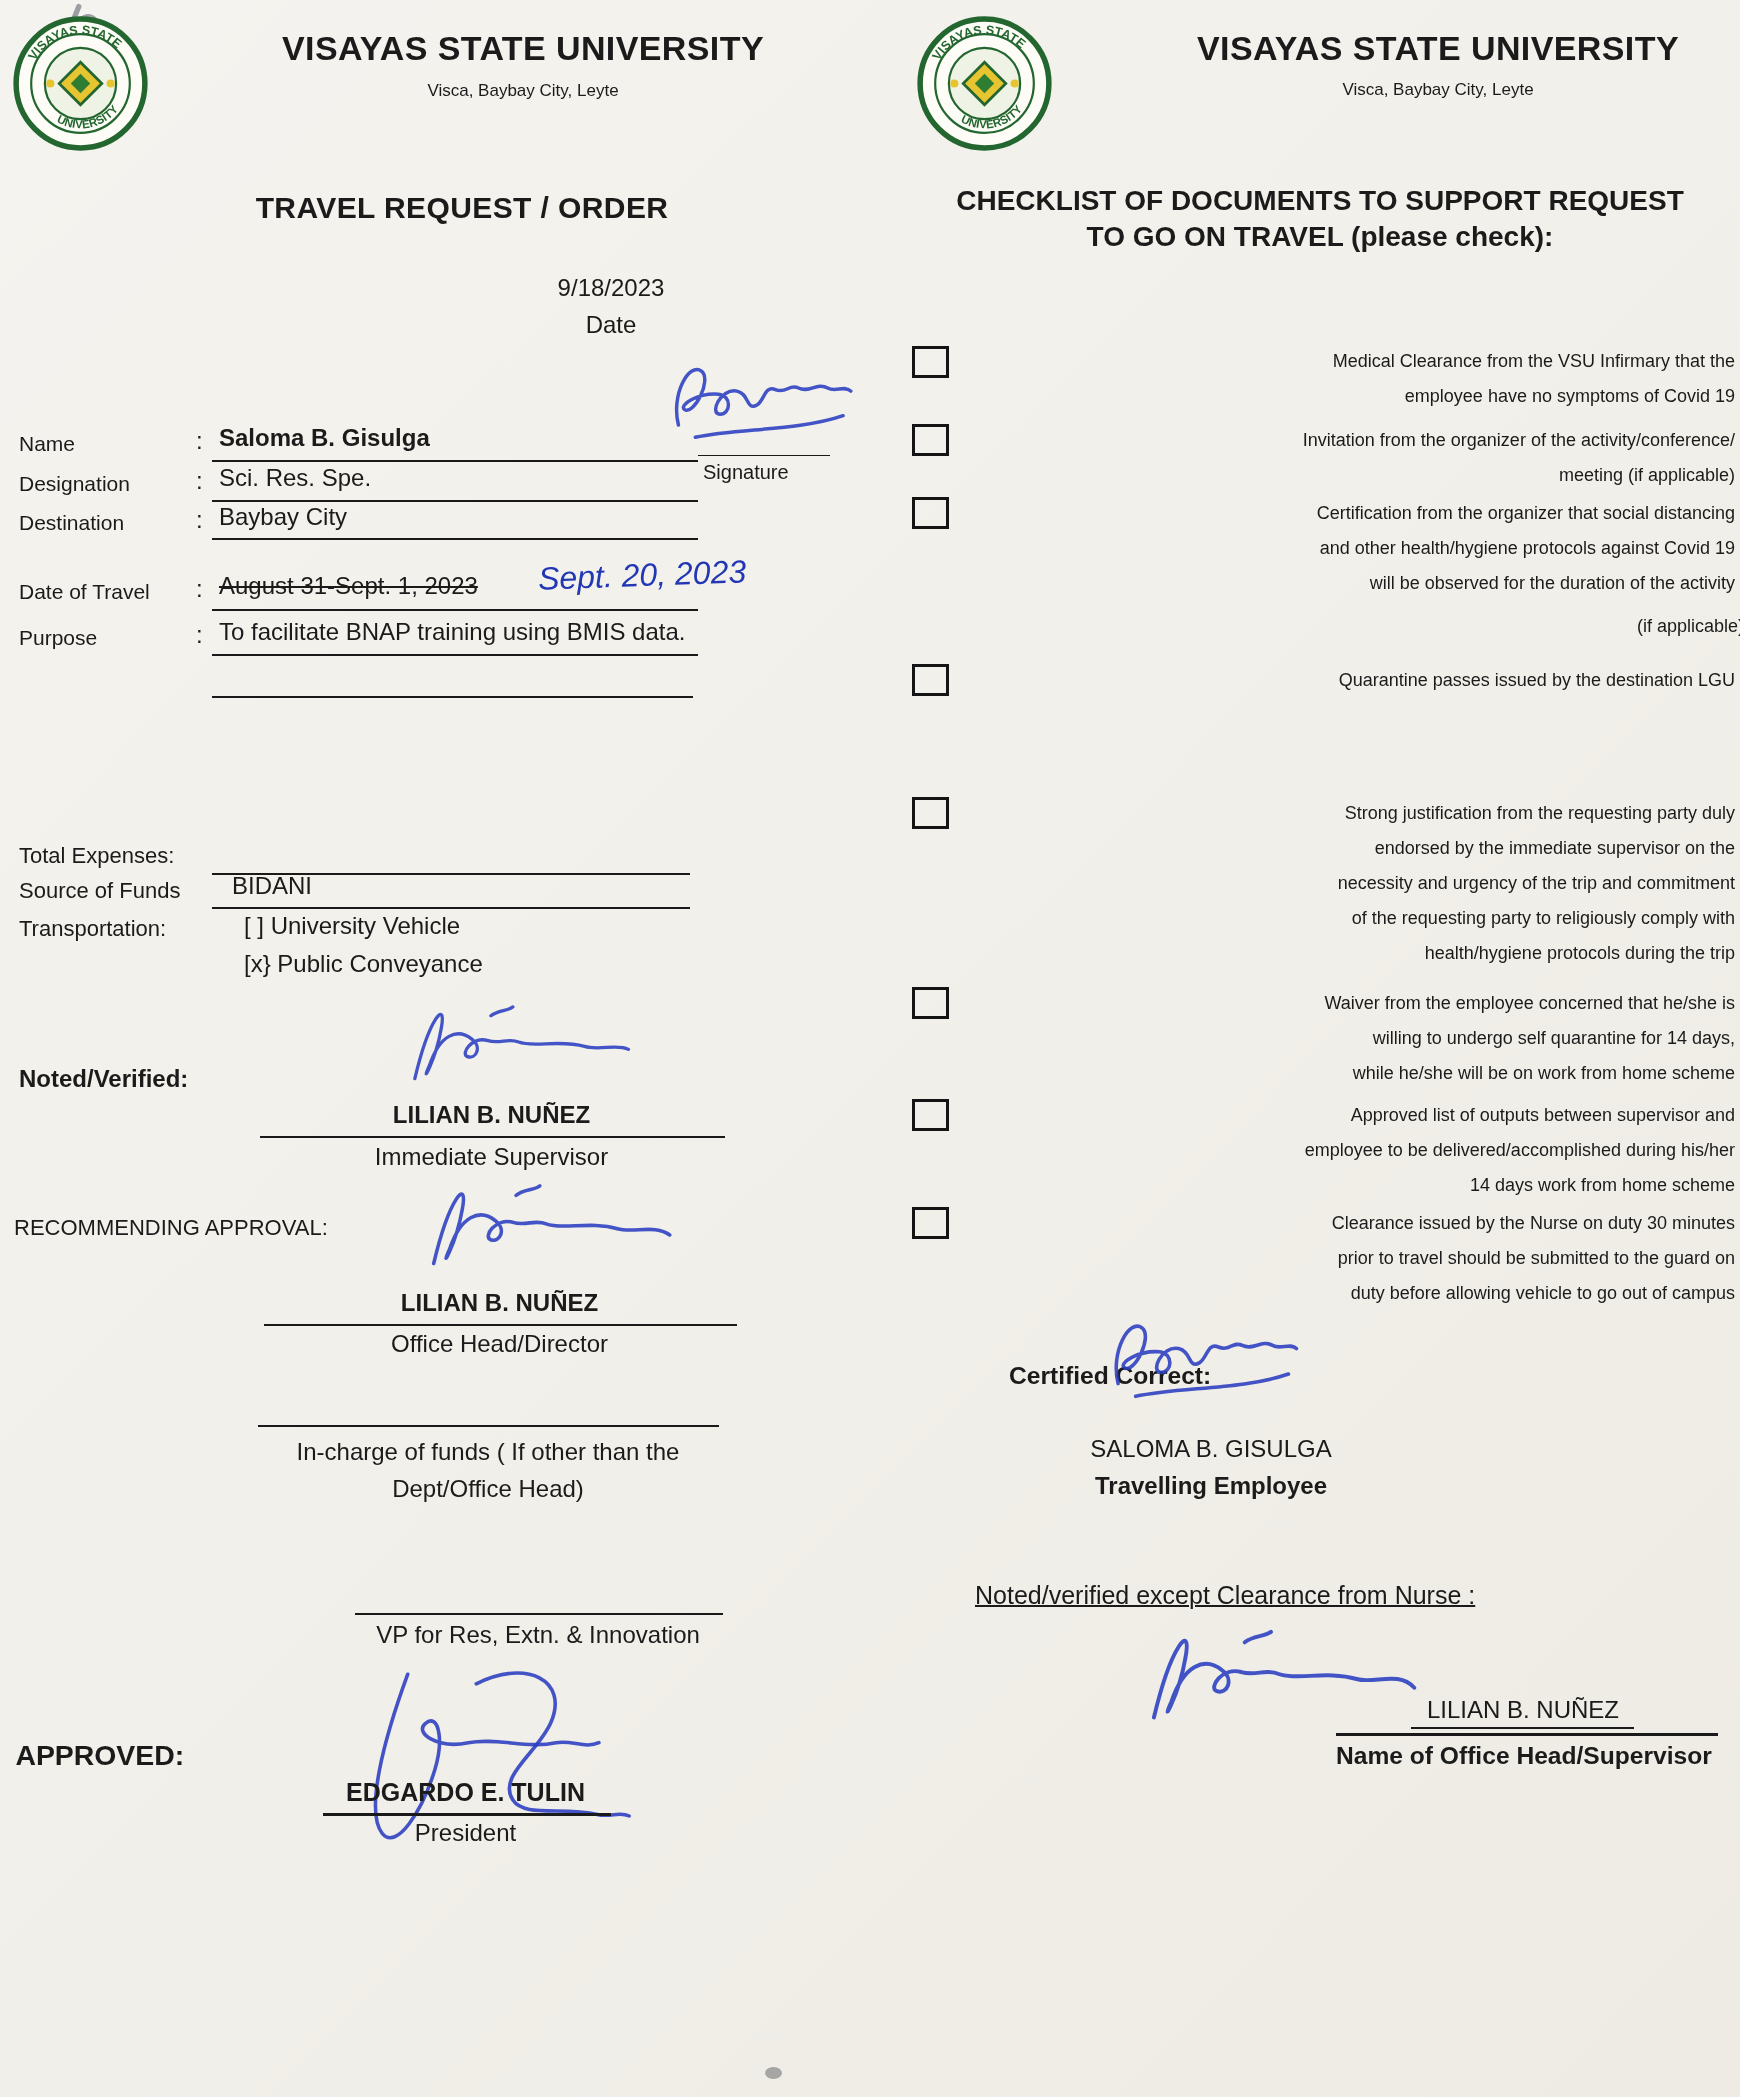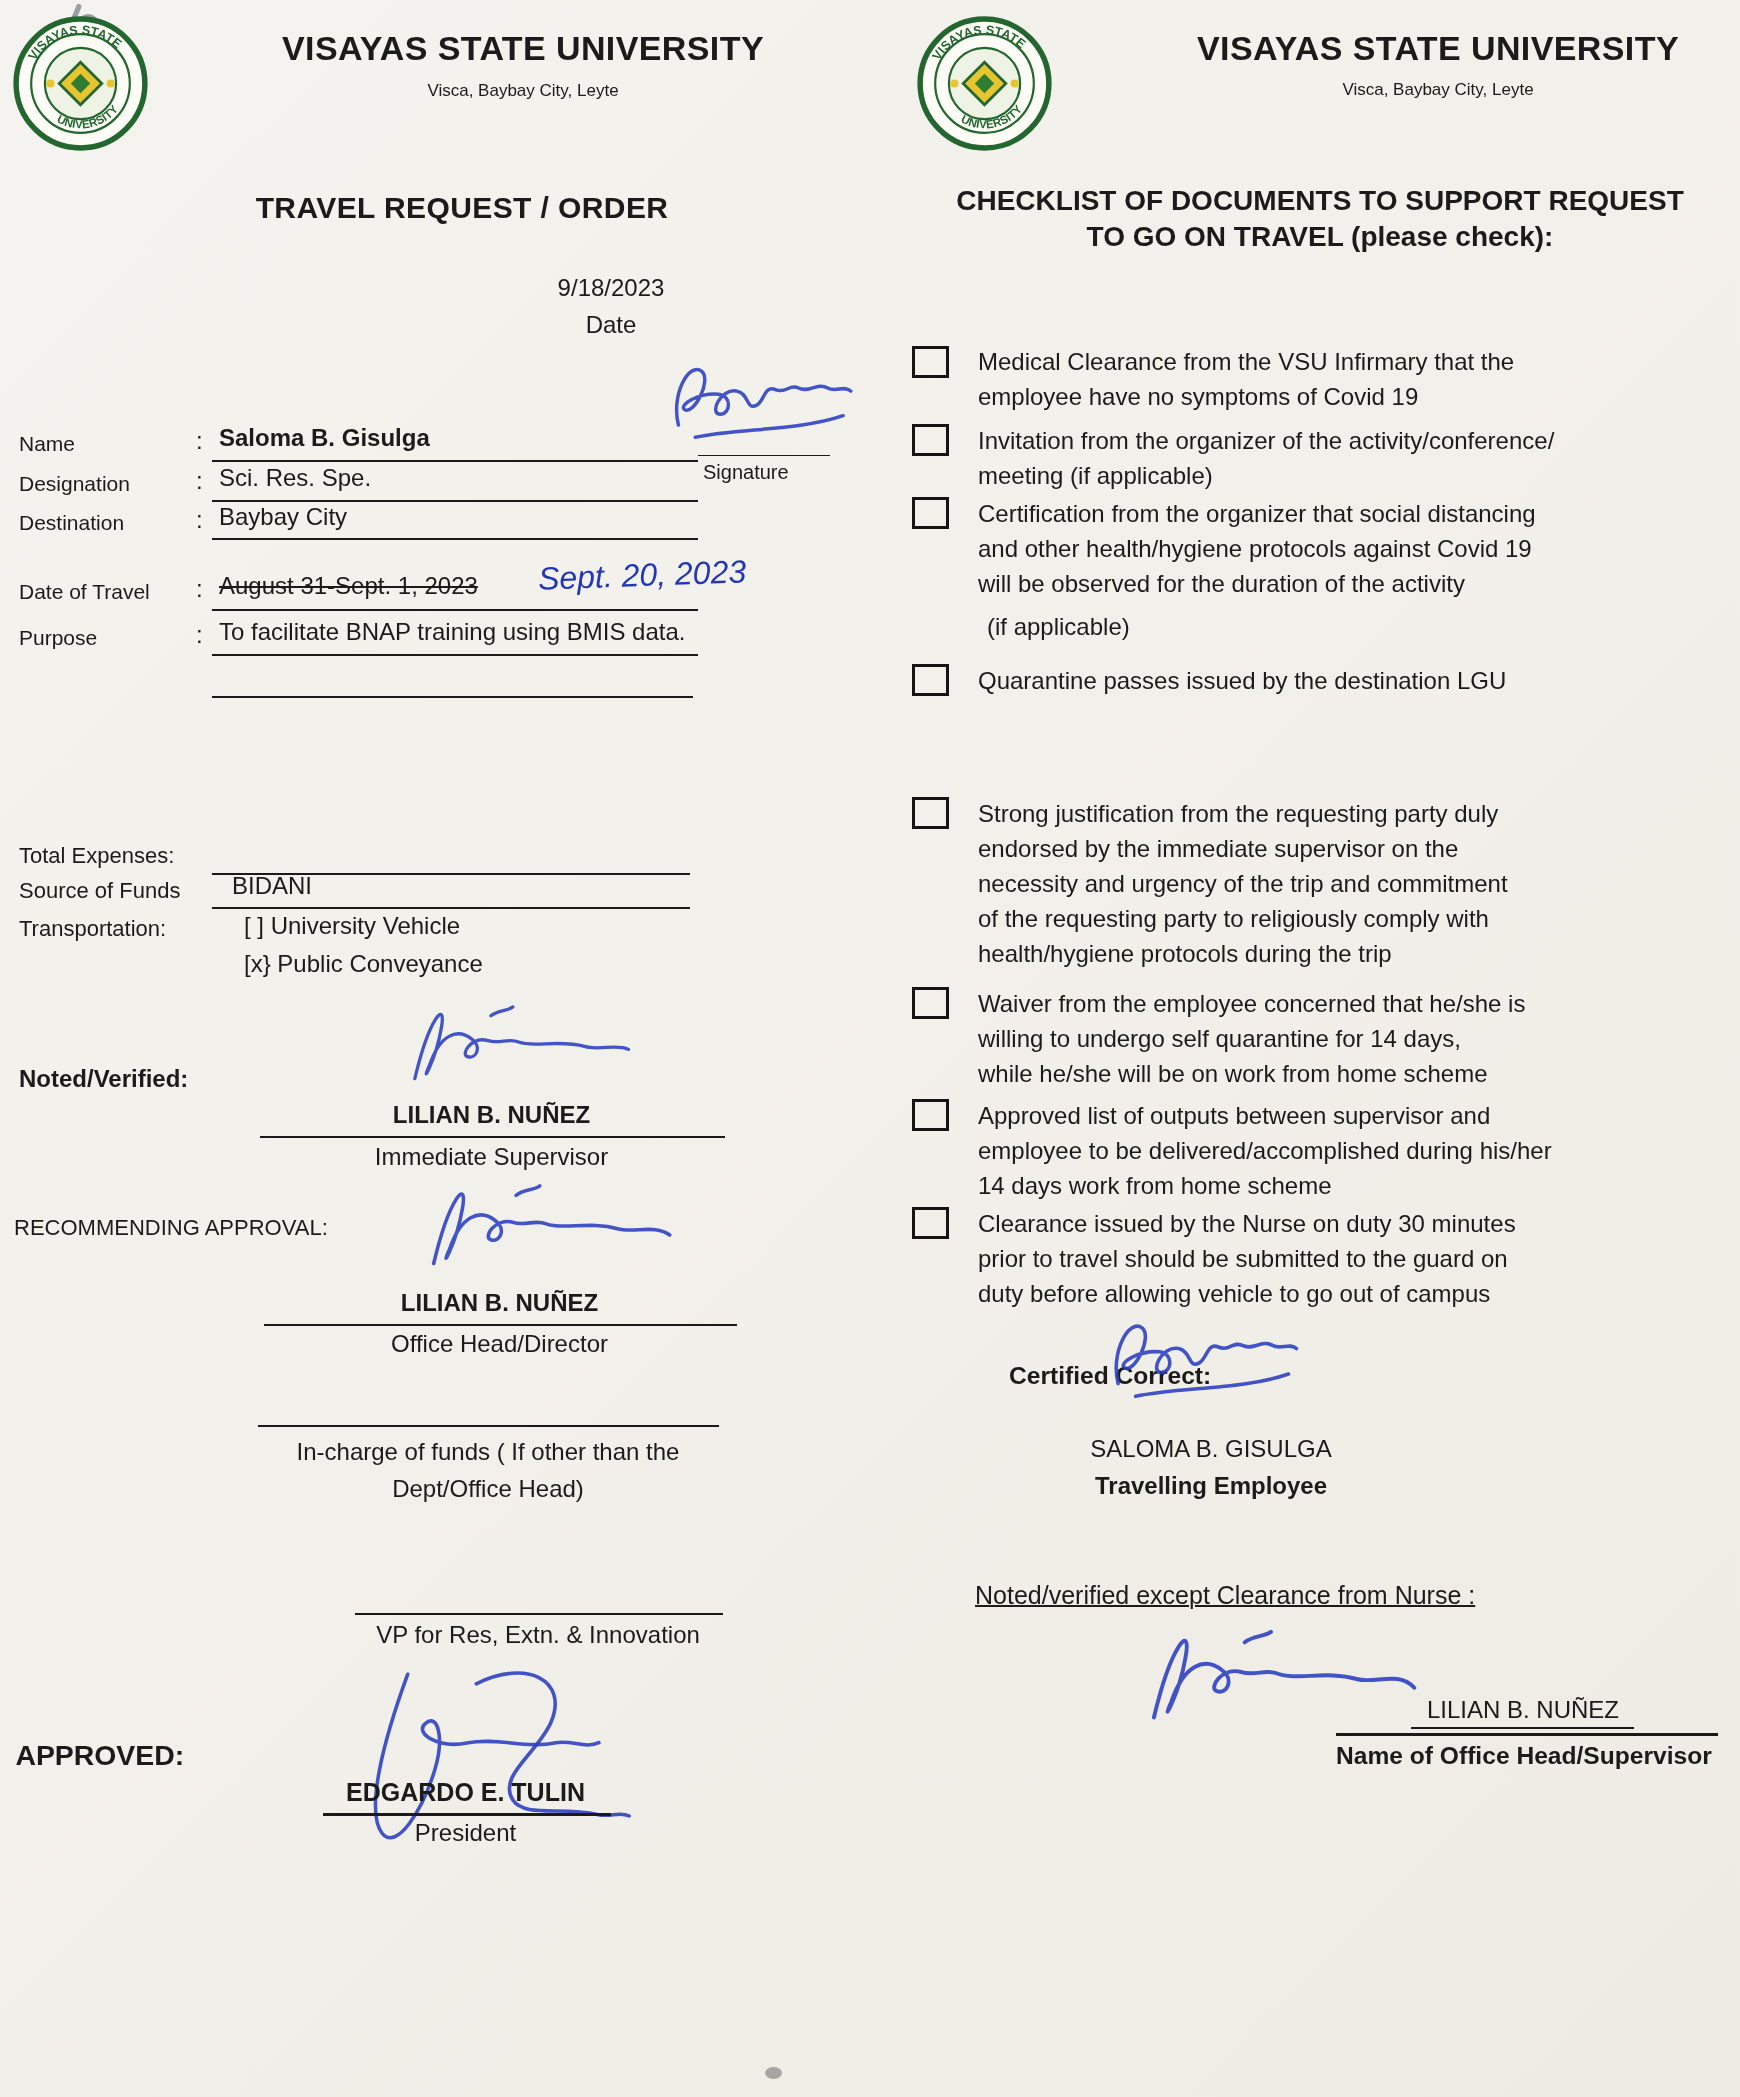--- a/index.html
+++ b/index.html
@@ -15,21 +15,21 @@
   .pre { white-space:pre-line; }
   .lbl { font-size:21px; }
   .lbl2 { font-size:22px; }
   .val { font-size:24px; }
   .line { height:0; border-top:2.3px solid #1a1a1a; }
   .thin { border-top-width:1.5px; }
   .thick { border-top-width:3.8px; }
   .struck { text-decoration:line-through; text-decoration-thickness:2.3px; }
   .hand { color:#2337b5; font-style:italic; font-size:32px; transform:rotate(-2deg); }
   .ck-box { width:37px; height:32px; border:3.8px solid #141414; background:transparent; }
-  .ck-text { font-size:24px; line-height:35px; white-space:pre-line; width:757px; }
+  .ck-text { font-size:18px; line-height:35px; white-space:pre-line; width:757px;text-align:right; }
   .sig path { fill:none; stroke:#2a3ec0; stroke-width:4.5; stroke-linecap:round; stroke-linejoin:round; opacity:.88; }
   .uline { text-decoration:underline; text-decoration-thickness:2.3px; }
   .univ-name { font-size:34px; font-weight:bold; letter-spacing:0.4px; }
   .univ-addr { font-size:17px; }
   .doc-title { font-size:30px; font-weight:bold; letter-spacing:0.4px; }
   .ck-title { font-size:28px; font-weight:bold; }
   .seal text { font-family:"Liberation Sans",sans-serif; }
   .artifact { background:#8d8d8d; border-radius:50%; opacity:.75; }
 </style>
 </head>

